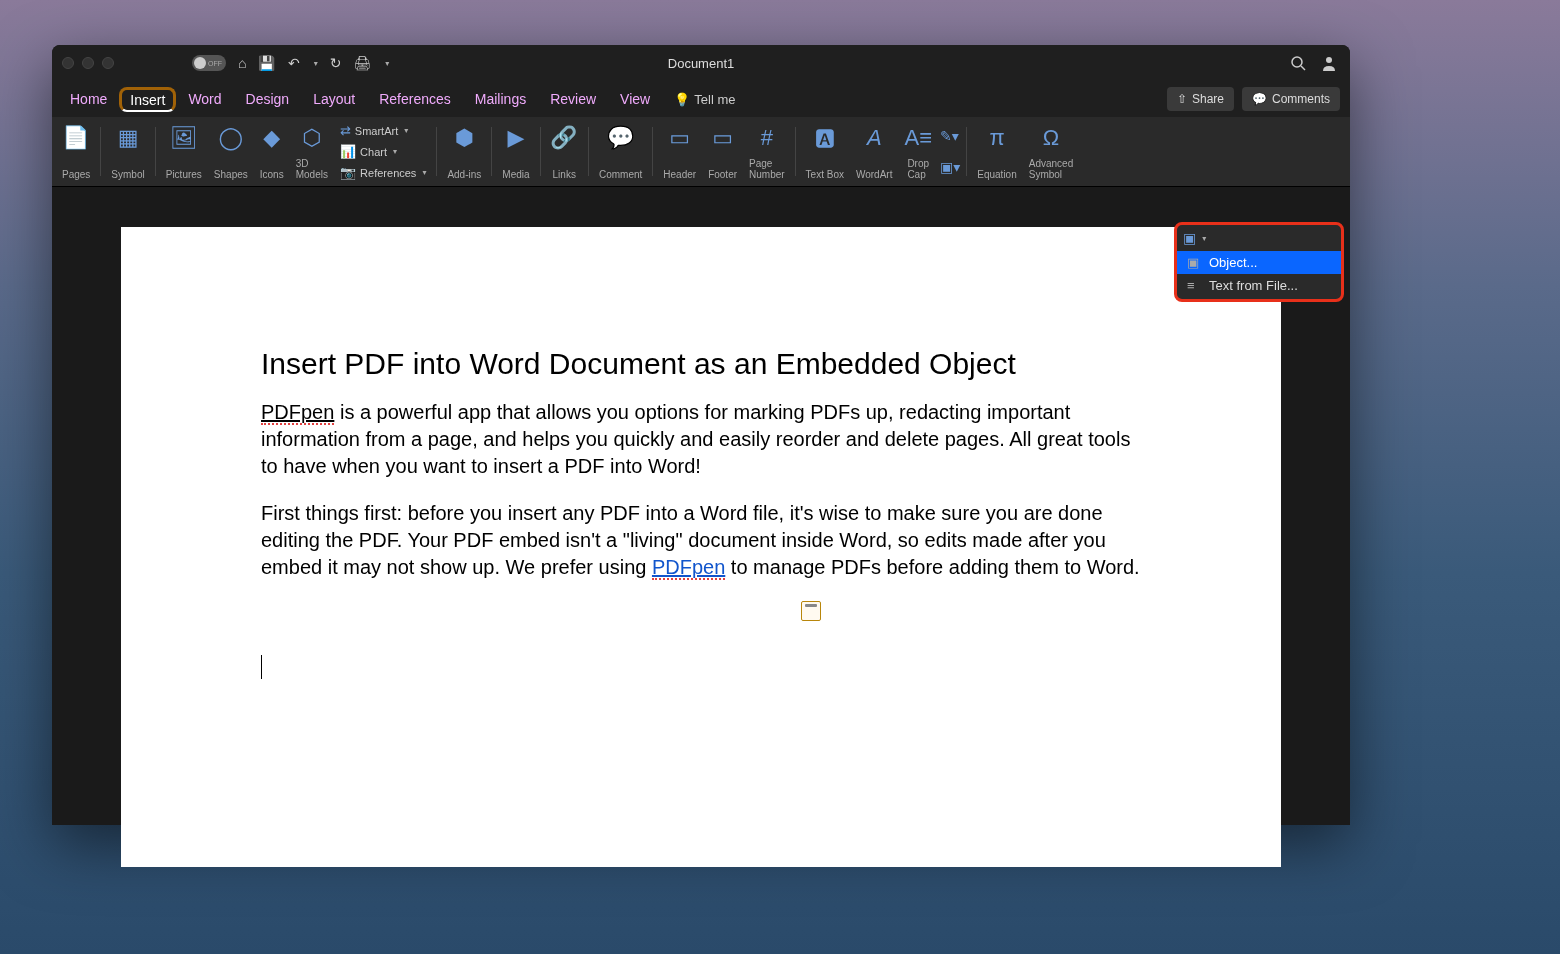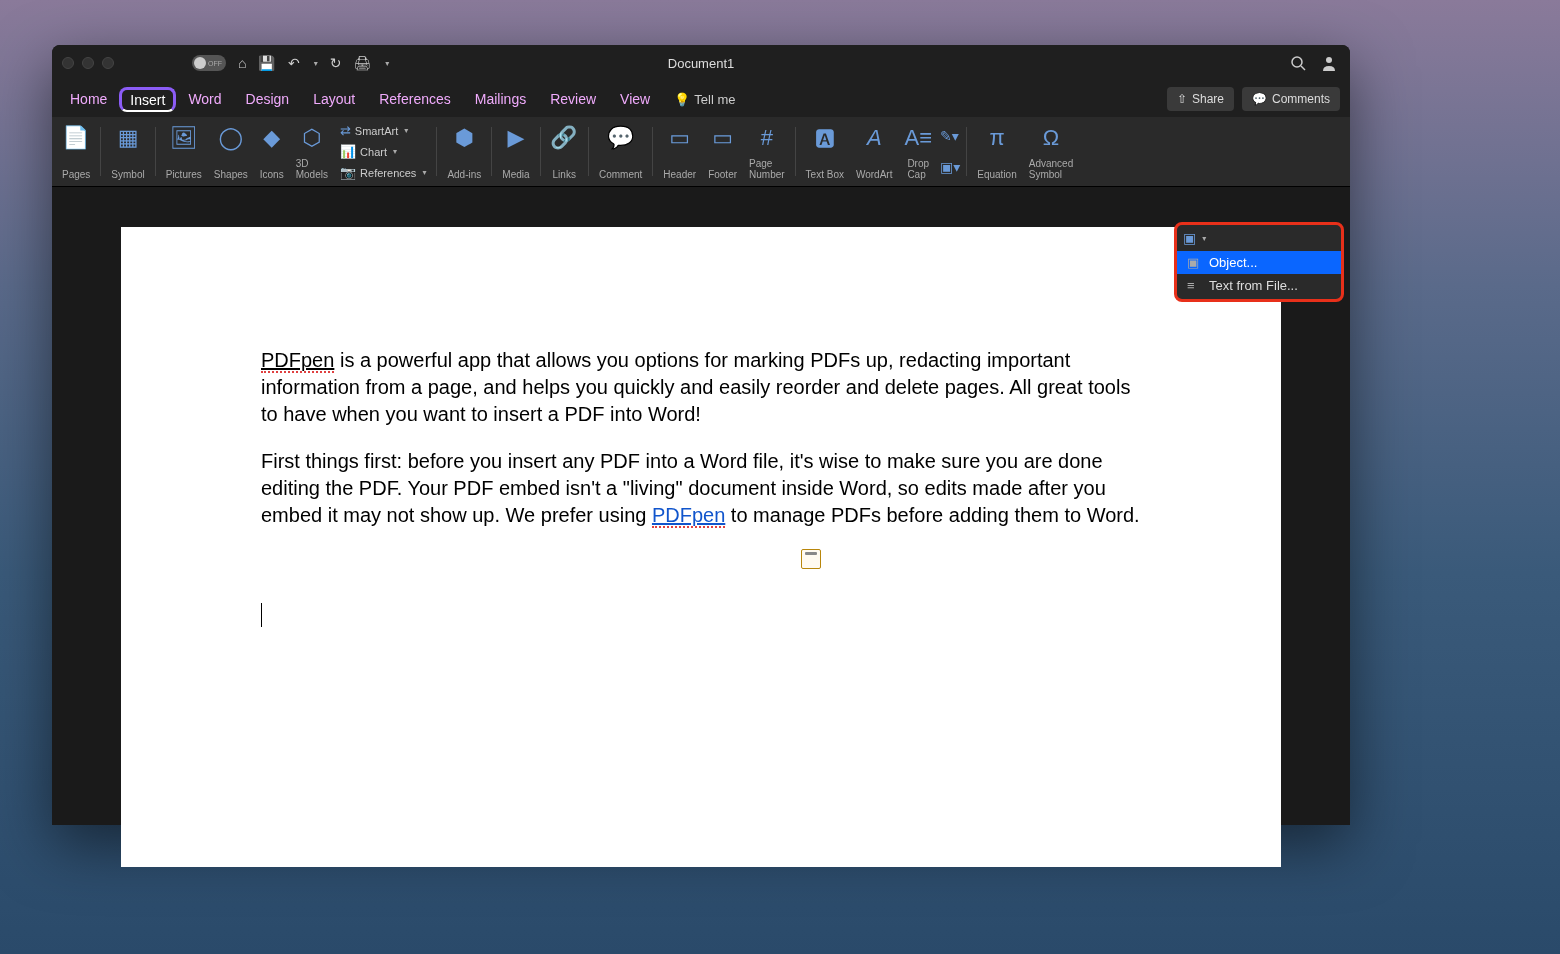--- a/index.html
+++ b/index.html
@@ -12,21 +12,21 @@
 .toggle-switch { width: 34px; height: 16px; background: #555; border-radius: 8px; margin-left: 6px; position: relative; display: inline-flex; align-items: center; }
 .toggle-knob { width: 12px; height: 12px; background: #ccc; border-radius: 50%; position: absolute; left: 2px; }
 .toggle-off { font-size: 7px; color: #aaa; position: absolute; right: 4px; }
 .qat { display: flex; gap: 12px; margin-left: 12px; align-items: center; }
 .qat-icon { color: #ccc; font-size: 14px; }
 .doc-title { position: absolute; left: 50%; transform: translateX(-50%); color: #ddd; font-size: 13px; }
 .title-right { position: absolute; right: 12px; display: flex; gap: 14px; align-items: center; }
 .tabbar { height: 36px; background: #1f1f1f; display: flex; align-items: center; padding: 0 6px; position: relative; }
 .tab { color: #f0abfc; font-size: 14px; padding: 6px 12px; cursor: pointer; }
 .tab.active { color: #fff; border-bottom: 2px solid #fff; }
-.tab-highlight { border: 3px solid #8b5cf6; border-radius: 8px; padding: 2px 8px; }
+.tab-highlight { border: 3px solid #a16207; border-radius: 8px; padding: 2px 8px; }
 .tellme { display: flex; align-items: center; color: #ccc; font-size: 13px; margin-left: 12px; gap: 4px; }
 .tab-right { position: absolute; right: 10px; display: flex; gap: 8px; }
 .btn-dark { background: #3a3a3a; color: #ddd; font-size: 12px; padding: 5px 10px; border-radius: 4px; display: flex; align-items: center; gap: 5px; }
 .ribbon { height: 70px; background: #2a2a2a; display: flex; align-items: stretch; padding: 4px 6px; gap: 4px; position: relative; border-bottom: 1px solid #000; }
 .ribbon-group { display: flex; flex-direction: column; align-items: center; justify-content: space-between; padding: 2px 4px; }
 .ribbon-icon { color: #6a9ad8; font-size: 22px; height: 30px; display: flex; align-items: center; }
 .ribbon-label { color: #aaa; font-size: 10px; text-align: left; line-height: 1.1; }
 .ribbon-stack { display: flex; flex-direction: column; gap: 2px; justify-content: center; }
 .ribbon-mini { display: flex; align-items: center; gap: 4px; color: #ccc; font-size: 11px; padding: 2px 4px; }
 .ribbon-mini-icon { color: #6a9ad8; font-size: 13px; }
@@ -221,20 +221,21 @@
     </div>
     <div class="ribbon-group">
       <span class="ribbon-icon">Ω</span>
       <span class="ribbon-label" style="white-space:pre">Advanced
 Symbol</span>
     </div>
   </div>
 
   <div class="document-area">
     <div class="page">
+      <h1 class="doc-h1">Insert PDF into Word Document as an Embedded Object</h1>
       <p class="doc-p">
         <span class="spellcheck" style="text-decoration:underline">PDFpen</span><span> is a powerful app that allows you options for marking PDFs up, redacting important information from a page, and helps you quickly and easily reorder and delete pages. All great tools to have when you want to insert a PDF into Word!</span>
       </p>
       <p class="doc-p">
         <span>First things first: before you insert any PDF into a Word file, it's wise to make sure you are done editing the PDF. Your PDF embed isn't a "living" document inside Word, so edits made after you embed it may not show up. We prefer using </span><a class="link spellcheck">PDFpen</a><span> to manage PDFs before adding them to Word.</span>
       </p>
       <div><span class="paste-icon"></span></div>
       <p style="margin-top:30px"><span class="cursor"></span></p>
     </div>
   </div>

